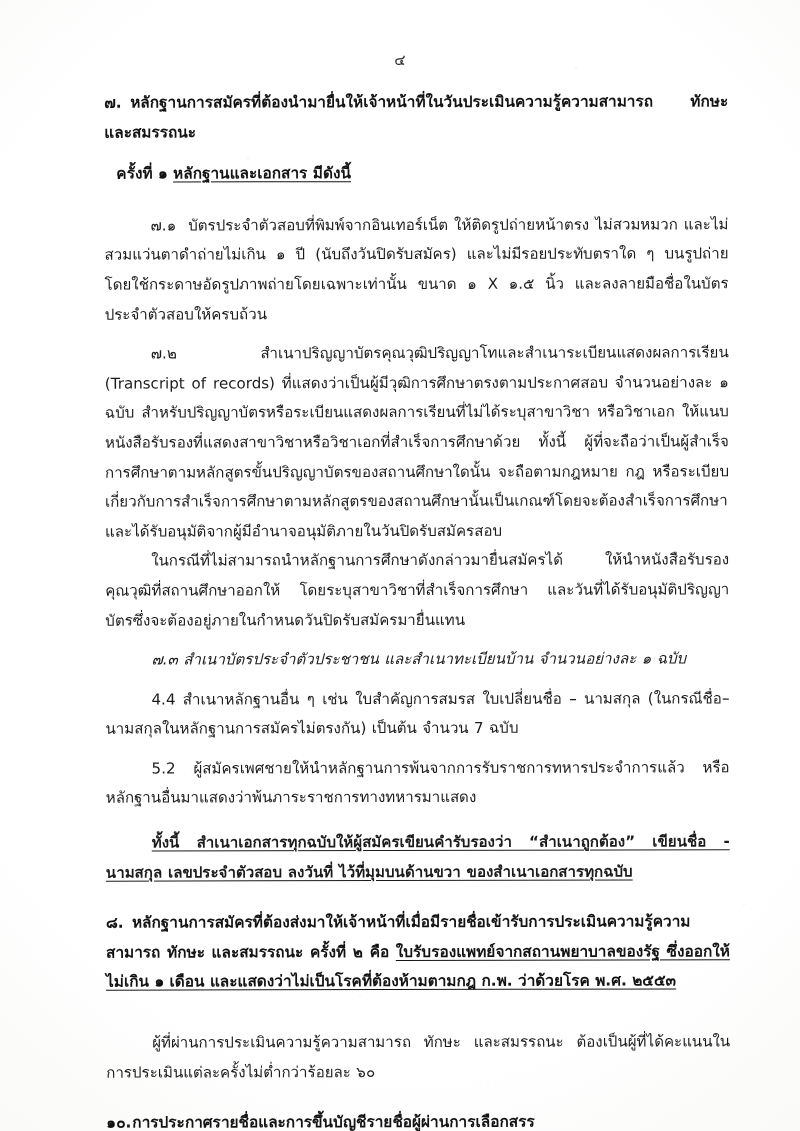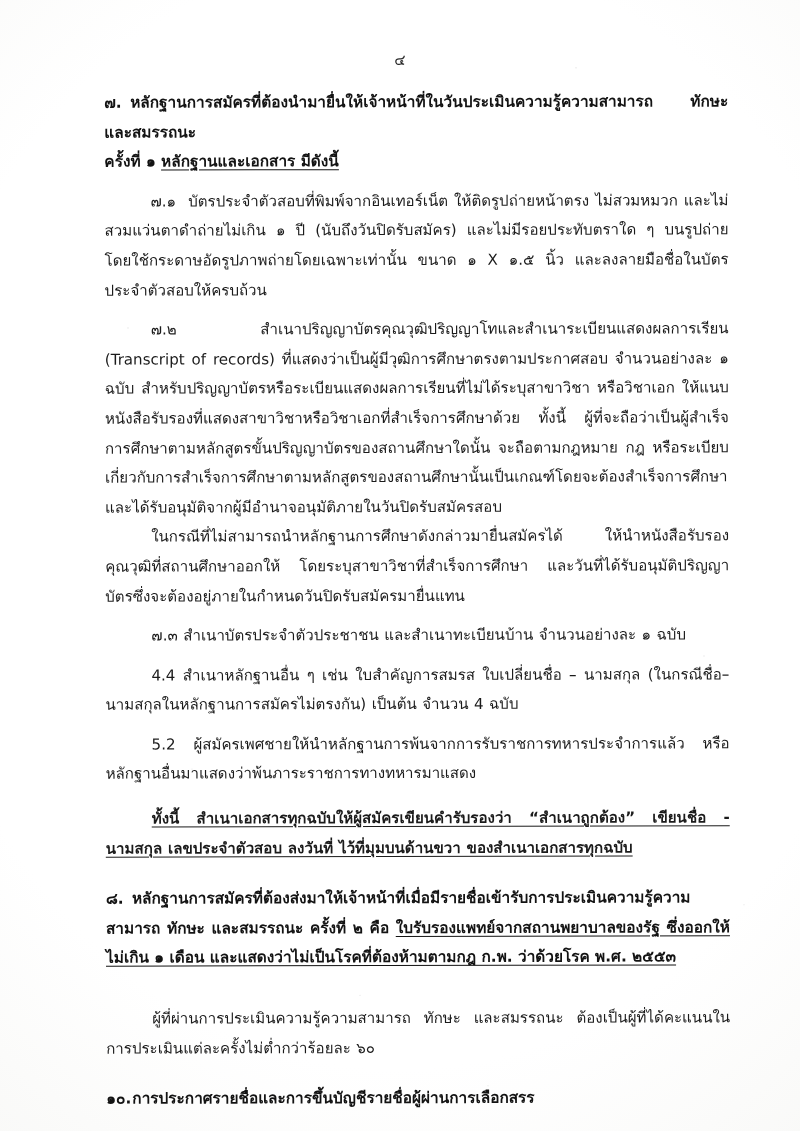--- a/index.html
+++ b/index.html
@@ -67,28 +67,28 @@
   .para {
     font-size: 15.1px;
     line-height: 29.6px;
     color: #1b1b1b;
     text-align: justify;
     text-justify: inter-word;
     margin: 0;
     word-spacing: .6px;
     -webkit-font-smoothing: none;
   }
-  .para.last-left { text-align: left; }
+  .para.last-left { text-align: left; font-style: italic; }
 
   .heading {
     font-size: 15.4px;
     line-height: 29.6px;
     color: #131313;
     font-weight: bold;
-    margin: 0;
+    margin: 12px;
     text-align: justify;
   }
   .heading.noj { text-align: left; }
 
   .u { text-decoration: underline; text-underline-offset: 2.5px; }
   .b { font-weight: bold; }
   .indent { text-indent: 46px; }
 
   
   .sec {
@@ -143,21 +143,21 @@
 
     <div class="gap-s"></div>
 
     <p class="para indent last-left">
       <span>๗.๓</span>&nbsp;<span>สำเนาบัตรประจำตัวประชาชน และสำเนาทะเบียนบ้าน จำนวนอย่างละ  ๑  ฉบับ</span>
     </p>
 
     <div class="gap-s"></div>
 
     <p class="para indent">
-      <span>4.4</span>&nbsp;<span>สำเนาหลักฐานอื่น ๆ เช่น ใบสำคัญการสมรส ใบเปลี่ยนชื่อ – นามสกุล (ในกรณีชื่อ–นามสกุลในหลักฐานการสมัครไม่ตรงกัน) เป็นต้น จำนวน 4 ฉบับ</span>
+      <span>4.4</span>&nbsp;<span>สำเนาหลักฐานอื่น ๆ เช่น ใบสำคัญการสมรส ใบเปลี่ยนชื่อ – นามสกุล (ในกรณีชื่อ–นามสกุลในหลักฐานการสมัครไม่ตรงกัน) เป็นต้น จำนวน 7 ฉบับ</span>
     </p>
 
     <div class="gap-s"></div>
 
     <p class="para indent">
       <span>5.2</span>&nbsp;<span>ผู้สมัครเพศชายให้นำหลักฐานการพ้นจากการรับราชการทหารประจำการแล้ว หรือหลักฐานอื่นมาแสดงว่าพ้นภาระราชการทางทหารมาแสดง</span>
     </p>
 
     <div class="gap-m"></div>
 

